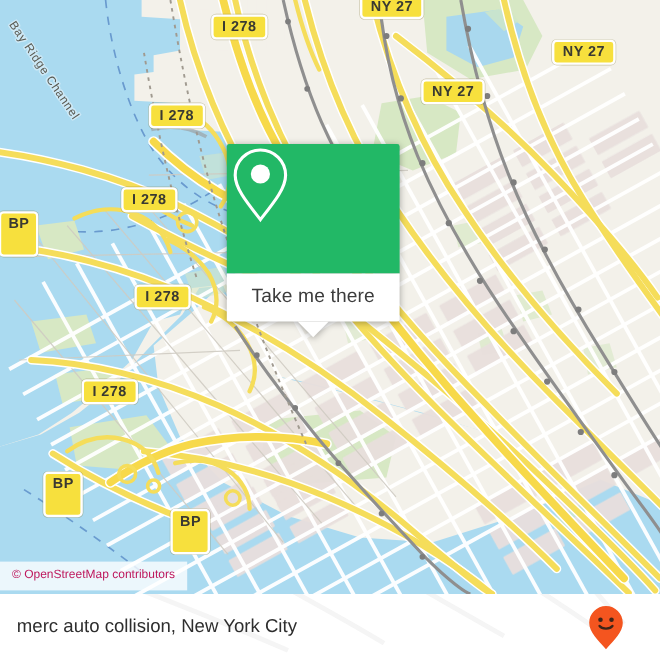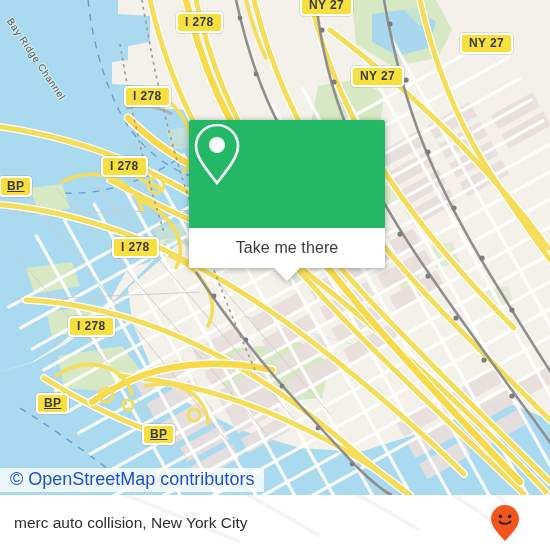--- a/index.html
+++ b/index.html
@@ -26,38 +26,38 @@
     color:#3a3a32;
     font-size:12px;
     font-weight:bold;
     letter-spacing:.4px;
     padding:2px 7px 3px 7px;
     line-height:12px;
     white-space:nowrap;
     box-shadow:0 0 0 .5px rgba(120,110,40,.35);
     font-family:"Liberation Sans", sans-serif;
   }
-  .shield.bp{padding:2px 6px 3px 6px;text-decoration:underline;}
+  .shield.bp{padding:2px 6px 20px 6px;}
 
   
   .water-label{
     position:absolute;
     color:#5a5a52;
     font-size:10px;
     letter-spacing:.6px;
     white-space:nowrap;
     text-shadow:
       1px 0 0 #cfe9f6,-1px 0 0 #cfe9f6,0 1px 0 #cfe9f6,0 -1px 0 #cfe9f6,
       1px 1px 0 #cfe9f6,-1px -1px 0 #cfe9f6,1px -1px 0 #cfe9f6,-1px 1px 0 #cfe9f6;
   }
 
   
   #popup{
     position:absolute;
-    left:189px;top:120px;width:196px;
+    left:189px;top:120px;width:144px;
     filter:drop-shadow(0 1px 3px rgba(0,0,0,.35));
   }
   #popup-head{
     background:#22b866;height:108px;width:100%;
     border-radius:2px 2px 0 0;
     display:flex;align-items:center;justify-content:center;
   }
   #popup-body{
     background:#ffffff;height:40px;width:100%;
     border-radius:0 0 2px 2px;
@@ -71,21 +71,21 @@
     width:0;height:0;
     border-left:13px solid transparent;
     border-right:13px solid transparent;
     border-top:13px solid #ffffff;
   }
 
   
   #attribution{
     position:absolute;left:0;top:468px;
     background:rgba(255,255,255,.78);
-    color:#1d4ed8;font-size:18px;
+    color:#be185d;font-size:10px;
     padding:4px 10px 5px 10px;
     line-height:15px;white-space:nowrap;
   }
 
   
   #footer{
     position:absolute;left:0;top:495px;width:534px;height:55px;
     background:#ffffff;overflow:hidden;
   }
   #footer-watermark{position:absolute;left:0;top:-495px;opacity:.10;}

